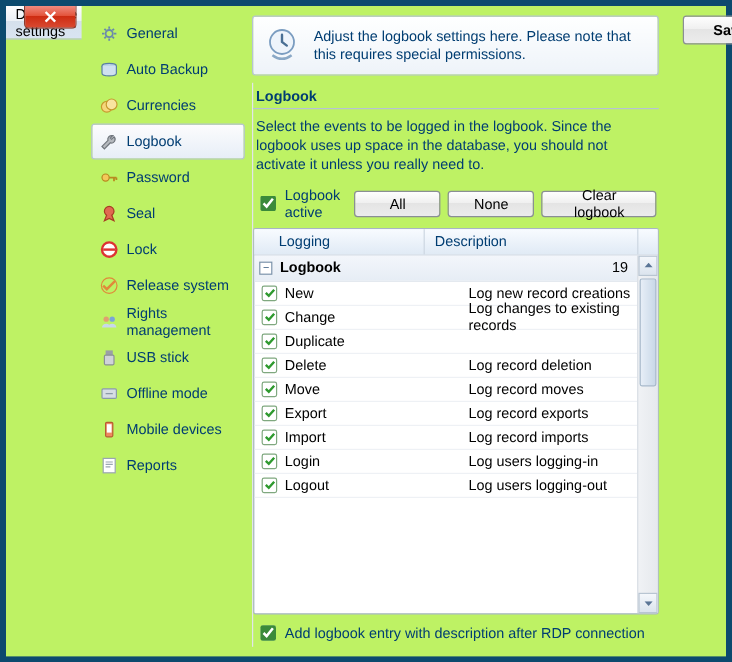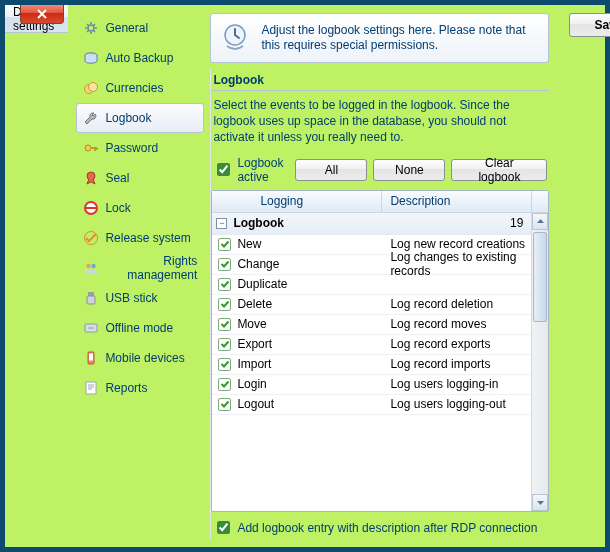--- a/index.html
+++ b/index.html
@@ -66,21 +66,20 @@
     height: 30px;
     display: flex;
     align-items: center;
     gap: 6px;
     padding: 0 6px;
     cursor: pointer;
     border: 1px solid transparent;
     border-radius: 3px;
     color: #003d72;
     font-size: 12px;
-    text-align: right;
   }
   .sidebar-item.selected {
     background: linear-gradient(to bottom, #fcfcfd, #e7eef7);
     border: 1px solid #b6c3d4;
   }
   .sidebar-item .icon {
     width: 16px;
     height: 16px;
     display: inline-flex;
     align-items: center;
@@ -172,21 +171,21 @@
   }
   .thead {
     height: 22px;
     background: linear-gradient(to bottom, #f8fbff, #e0eaf5);
     border-bottom: 1px solid #ccd6e2;
     display:flex;
     align-items:center;
     font-size:12px;
     color:#003d72;
   }
-  .th-col1 { width:142px; padding-left:20px; border-right:1px solid #ccd6e2; height:100%; display:flex; align-items:center;margin-left:28px;}
+  .th-col1 { width:142px; padding-left:20px; border-right:1px solid #ccd6e2; height:100%; display:flex; align-items:center;}
   .th-col2 { flex:1; padding-left:8px; }
   .th-scroll { width:17px; border-left:1px solid #ccd6e2; height:100%; }
   .tbody {
     flex:1;
     overflow:hidden;
     position:relative;
     display:flex;
   }
   .rows {
     flex:1;

